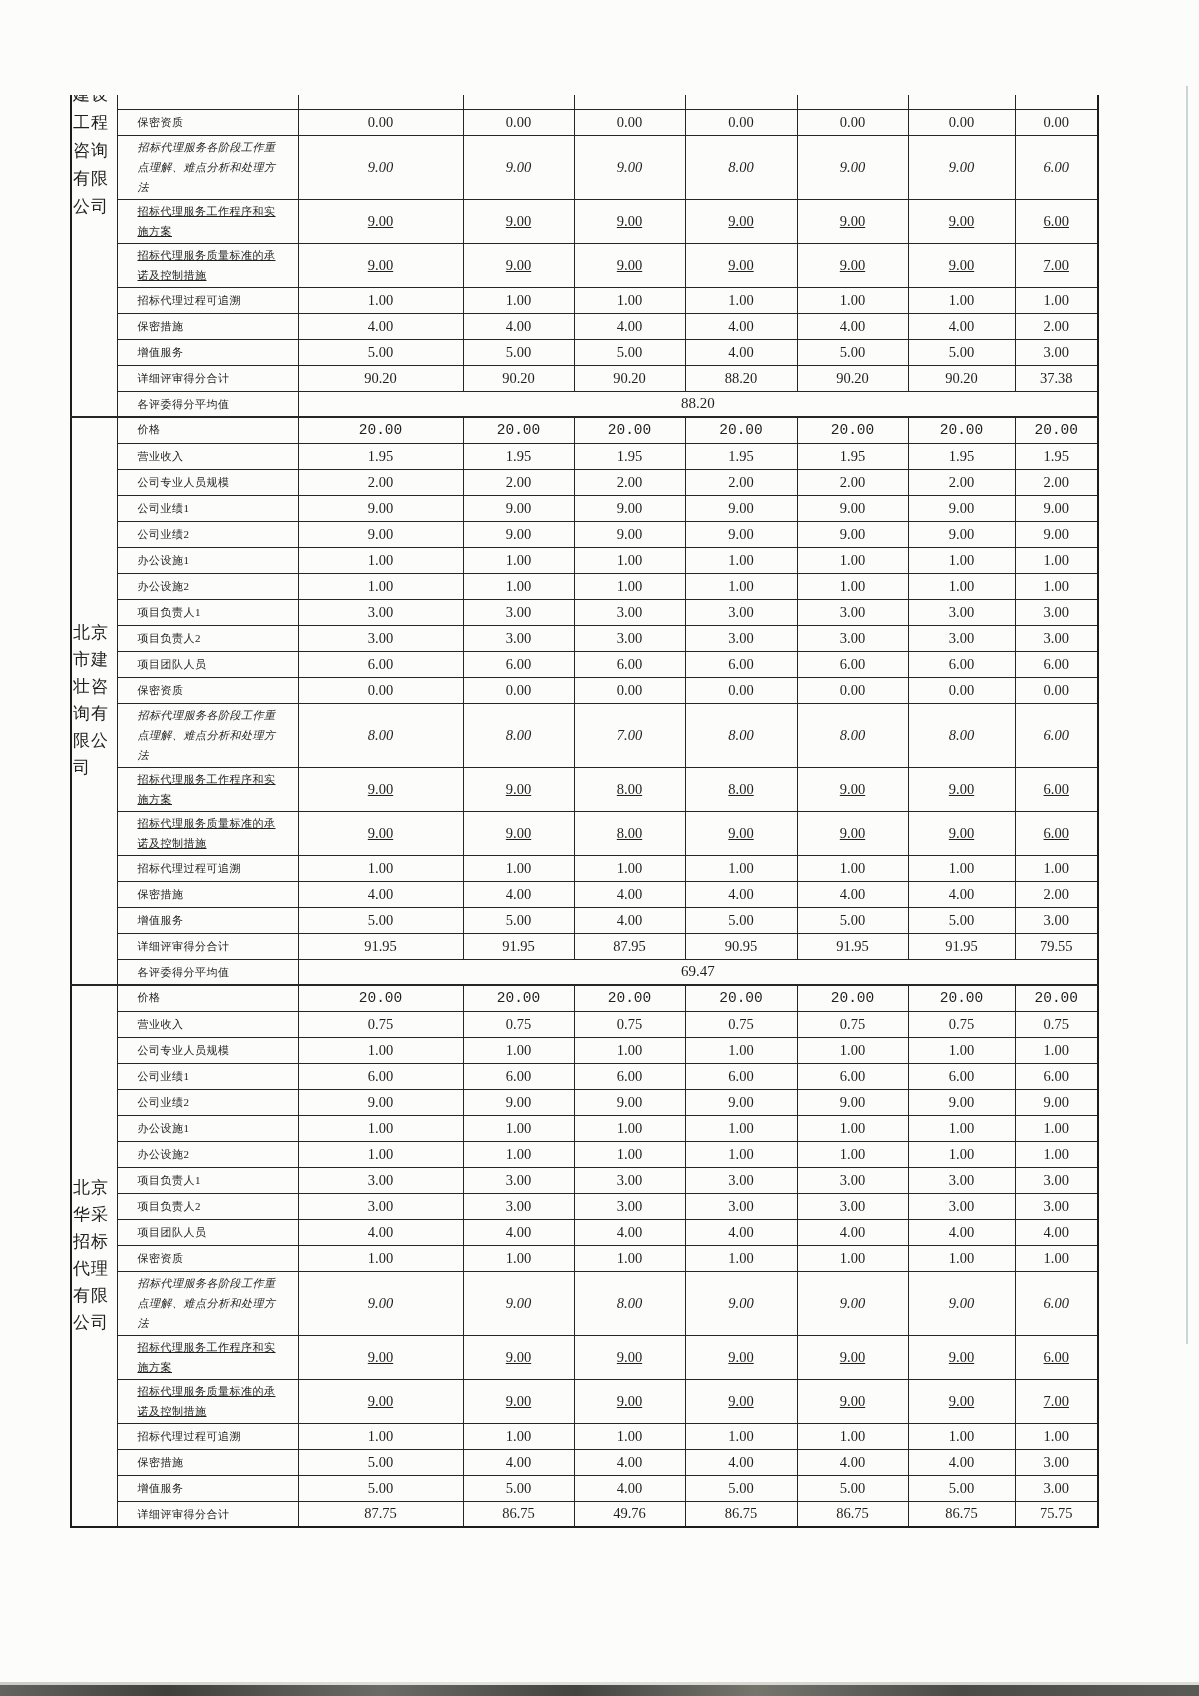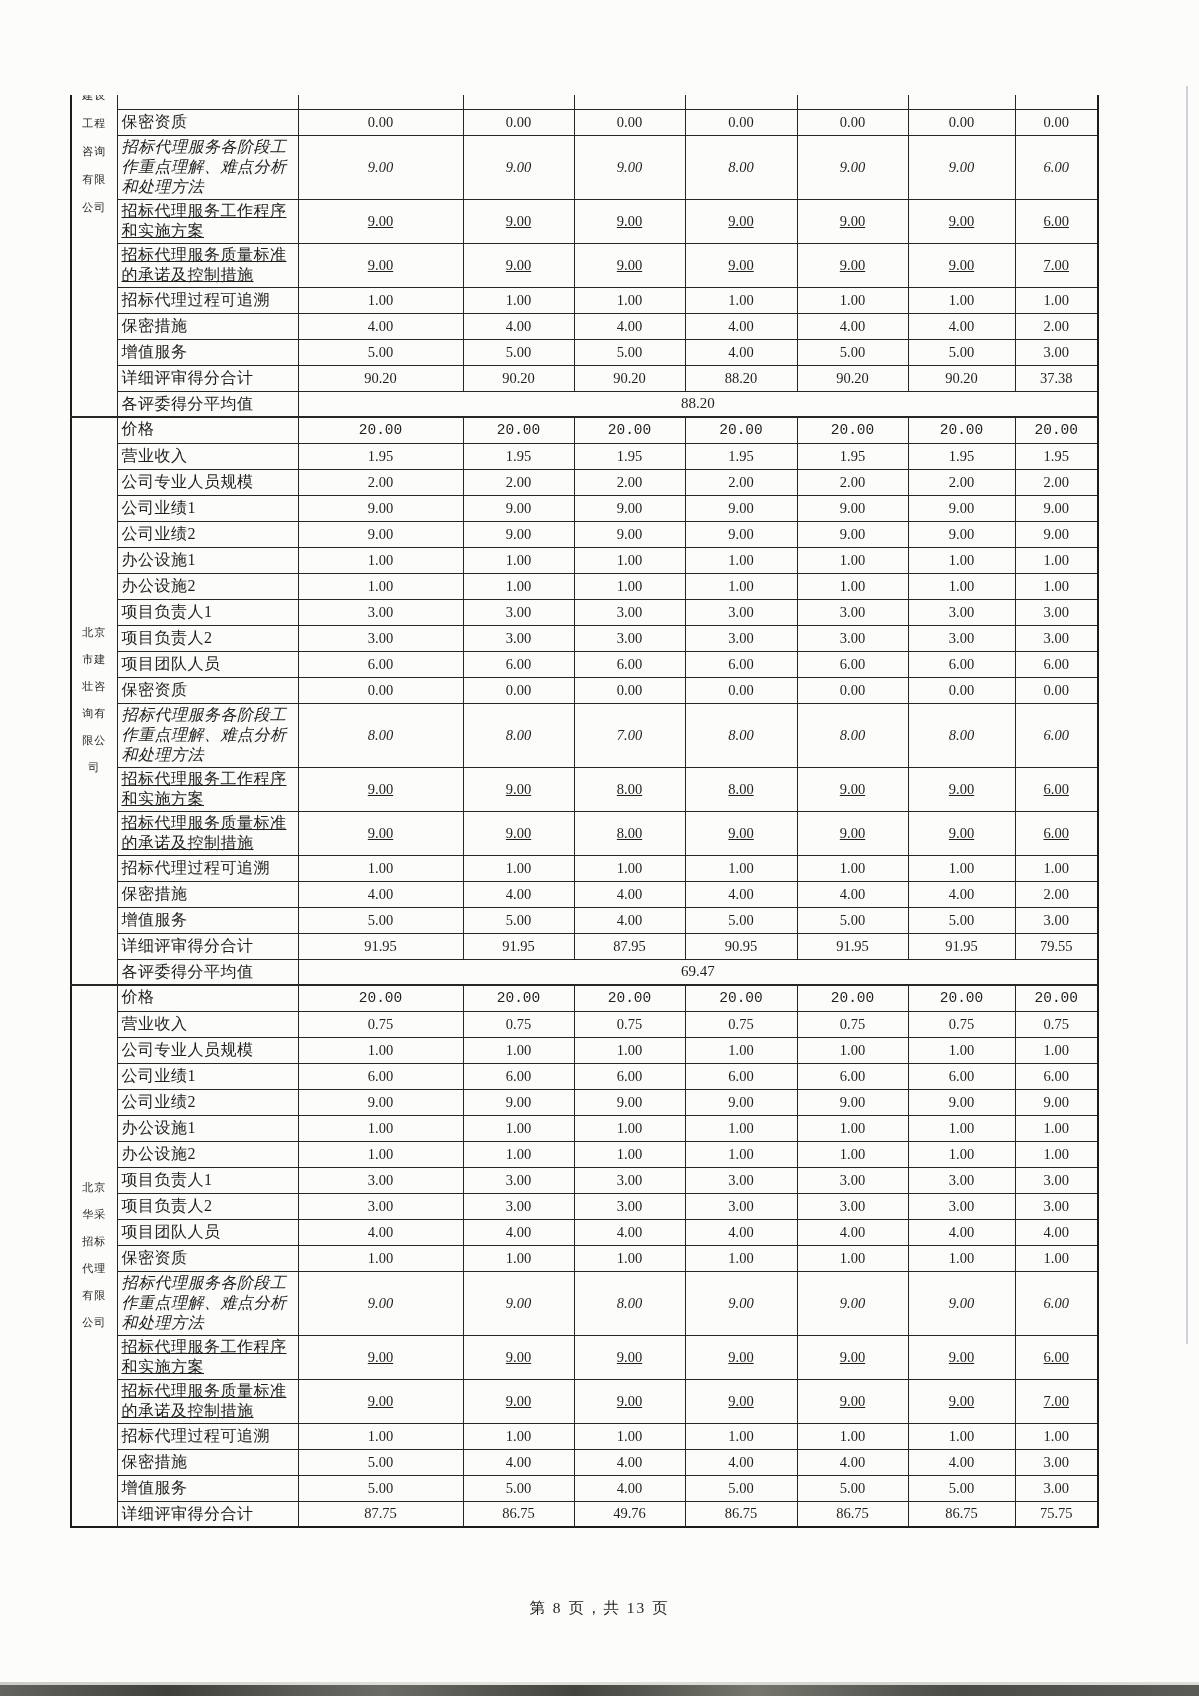--- a/index.html
+++ b/index.html
@@ -23,38 +23,38 @@
     background:transparent;
   }
   tr.h1{height:26px;}
   tr.h2{height:44px;text-decoration:underline;}
   tr.h3{height:64px;font-style:italic;}
   tr.stub{height:14px;}
   tr.stub td{border-top:0;}
   tr.block-start td{border-top-width:2px;font-family:Liberation Mono, monospace;}
   td.lab{
     text-align:left;vertical-align:middle;
-    padding:1px 4px;font-size:16px;line-height:20px;
+    padding:1px 20px;font-size:11px;line-height:20px;
     letter-spacing:.5px;
   }
   td.v{
     text-align:center;vertical-align:middle;
     font-size:14.5px;padding:0;
   }
   td.avg-v{
     text-align:center;vertical-align:middle;
     font-size:15px;padding:0;
   }
   td.company-cell{
     vertical-align:middle;padding:0 1px;
   }
   td.company-cell.clip-top{vertical-align:top;}
   .company{
-    display:flex;flex-direction:column;align-items:center;
-    font-size:11px;line-height:27px;letter-spacing:1px;
+    display:flex;flex-direction:column;align-items:flex-start;
+    font-size:17px;line-height:27px;letter-spacing:1px;
   }
   .clip-top .company{line-height:28px;}
   .clip-top .company span:first-child{margin-top:-14px;}
   
   .footer{
     position:absolute;left:0;top:1598px;width:1199px;
     text-align:center;font-size:15.5px;letter-spacing:2px;
   }
   
   .v-line{
@@ -572,21 +572,18 @@
           <td class="v">86.75</td>
           <td class="v">49.76</td>
           <td class="v">86.75</td>
           <td class="v">86.75</td>
           <td class="v">86.75</td>
           <td class="v">75.75</td>
         </tr>
       </tbody>
   </table>
 
-  <div class="footer">
-    <span>第 8 页，共 13 页</span>
-  </div>
 
   <div class="v-line"></div>
   <div class="bottom-edge2"></div>
   <div class="bottom-edge"></div>
 
 </div>
 
 </body></html>

